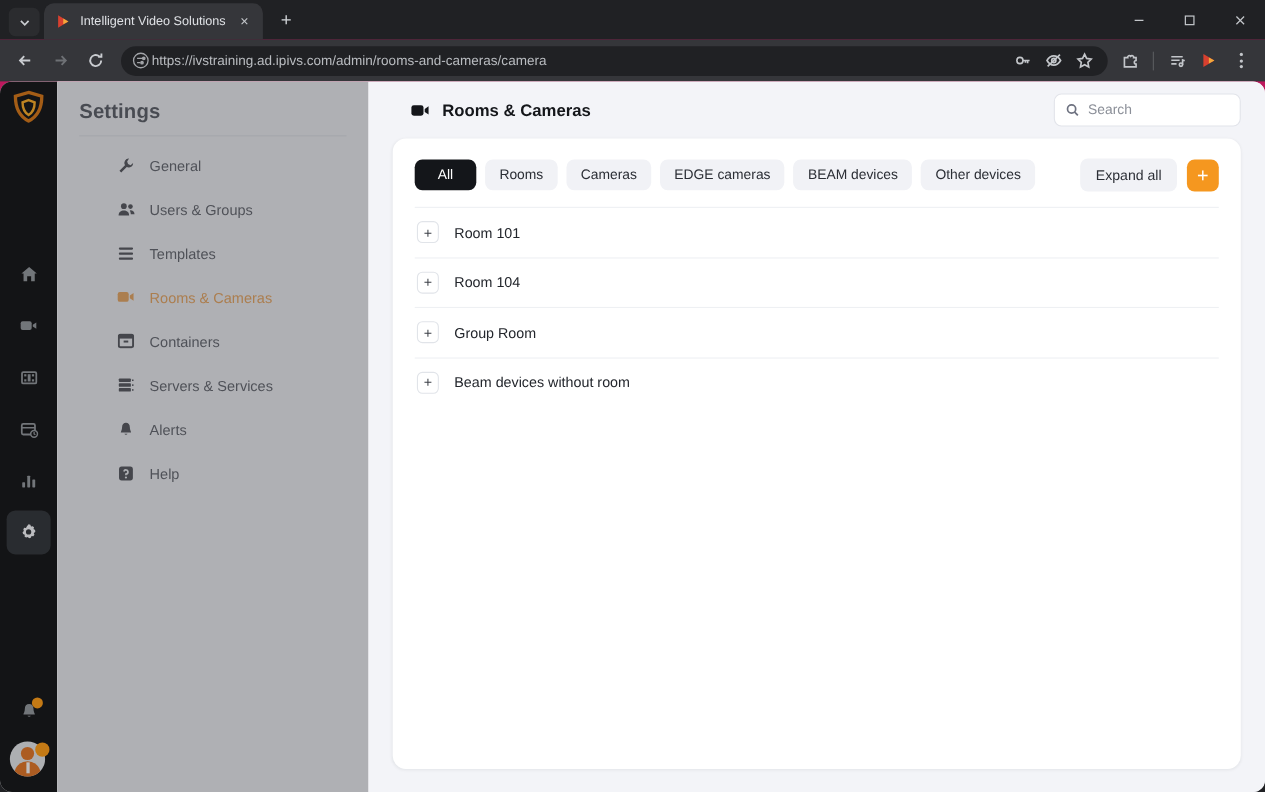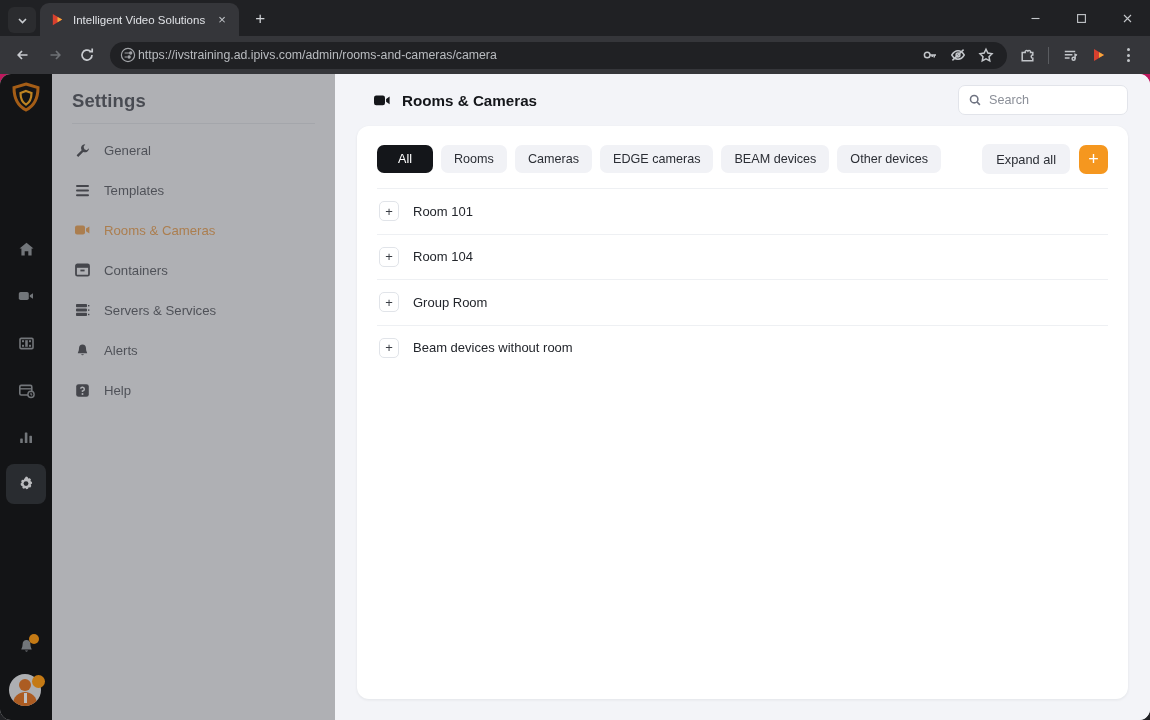--- a/index.html
+++ b/index.html
@@ -140,21 +140,21 @@
     position: absolute; left: 52px; top: 0; width: 283px; height: 646px;
     background: #ffffff;
   }
   .settings-title {
     font-size: 18.5px; font-weight: bold; color: #1c1f26;
     padding: 16px 0 11px 20px; letter-spacing: .1px;
   }
   .nav-divider { height: 1px; background: #e6e8ec; margin: 0 20px 6px 20px; }
   .nav-item {
     height: 40px; display: flex; align-items: center; gap: 13px;
-    padding-left: 22px; color: #2a2d33; font-size: 13.2px;
+    padding-left: 22px; color: #2a2d33; font-size: 13.2px; margin-left: 32px;
   }
   .nav-item .ni { width: 17px; display: flex; justify-content: center; }
   .nav-item .ni svg { fill: #14161a; }
   .nav-item.active { background: #ffffff; color: #f79020; }
   .nav-item.active .ni svg { fill: #f79020; }
   .nav-scrim {
     position: absolute; left: 52px; top: 0; width: 283px; height: 646px;
     background: rgba(110,112,118,.55); pointer-events: none;
   }
   .nav-scrim-cut {
@@ -425,20 +425,31 @@
       <div class="settings-title">Settings</div>
       <div class="nav-divider"></div>
 
       <div class="nav-item">
         <span class="ni">
           <svg width="15" height="15" viewBox="0 0 15 15">
               <path d="M10.3 1.2 A4 4 0 0 0 6.6 7.3 L1.6 12.3 L3.2 13.9 L8.2 8.9 A4 4 0 0 0 14 5.2 L11.7 7.2 L9.4 6.2 L8.6 3.8 Z"></path>
             </svg>
         </span>
         <span>General</span>
+      </div>
+      <div class="nav-item">
+        <span class="ni">
+          <svg width="16" height="15" viewBox="0 0 16 15">
+              <circle cx="5.6" cy="4.4" r="2.6"></circle>
+              <path d="M.8 12.8 C.8 9.8 3 8.4 5.6 8.4 C8.2 8.4 10.4 9.8 10.4 12.8 Z"></path>
+              <circle cx="11.6" cy="4.8" r="2.1"></circle>
+              <path d="M11.6 8.2 C13.6 8.2 15.3 9.3 15.3 11.8 H11.9 C11.9 10.4 11.6 9.2 11 8.3 Z"></path>
+            </svg>
+        </span>
+        <span>Users &amp; Groups</span>
       </div>
       <div class="nav-item">
         <span class="ni">
           <svg width="15" height="13" viewBox="0 0 15 13">
               <rect x="1" y="1" width="13" height="2" rx="1"></rect>
               <rect x="1" y="5.6" width="13" height="2" rx="1"></rect>
               <rect x="1" y="10.2" width="13" height="2" rx="1"></rect>
             </svg>
         </span>
         <span>Templates</span>

